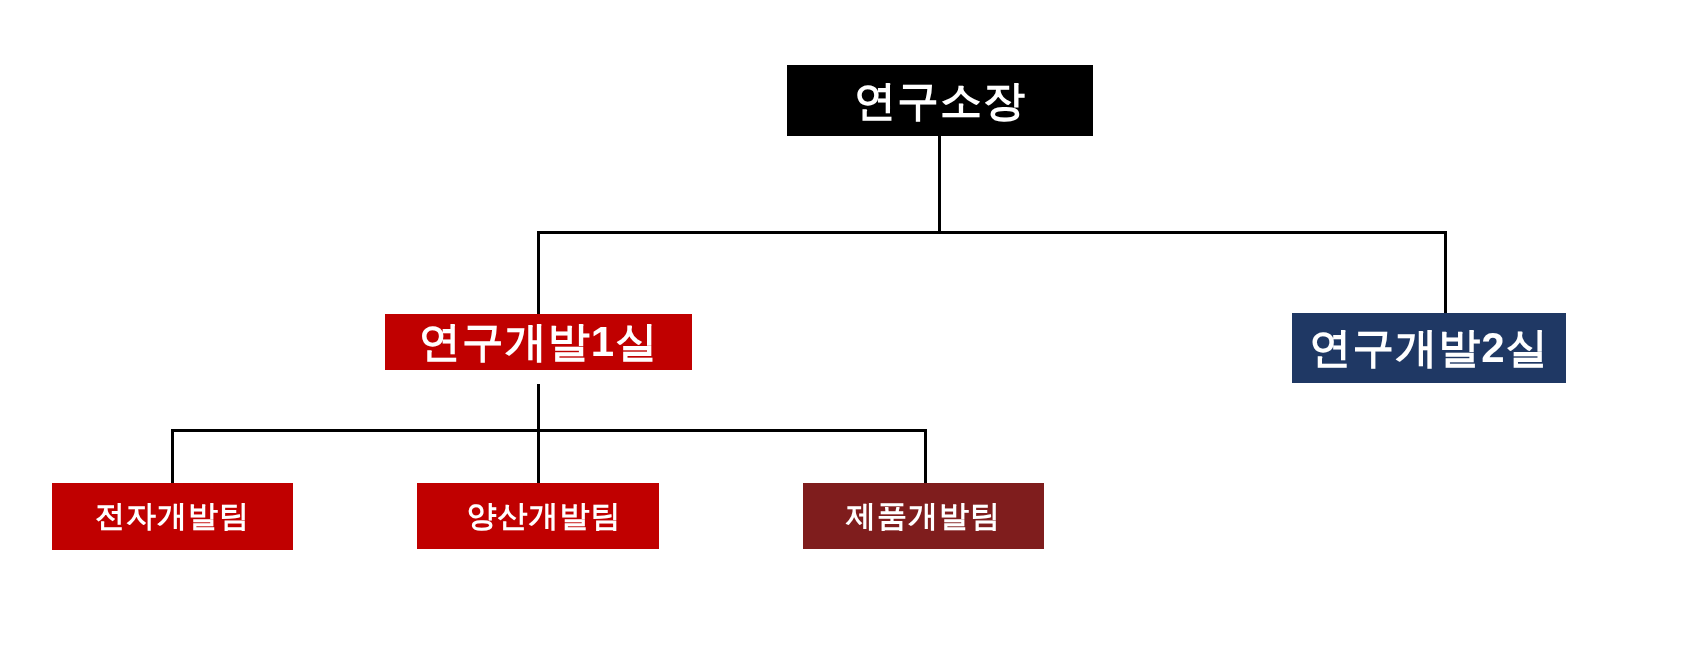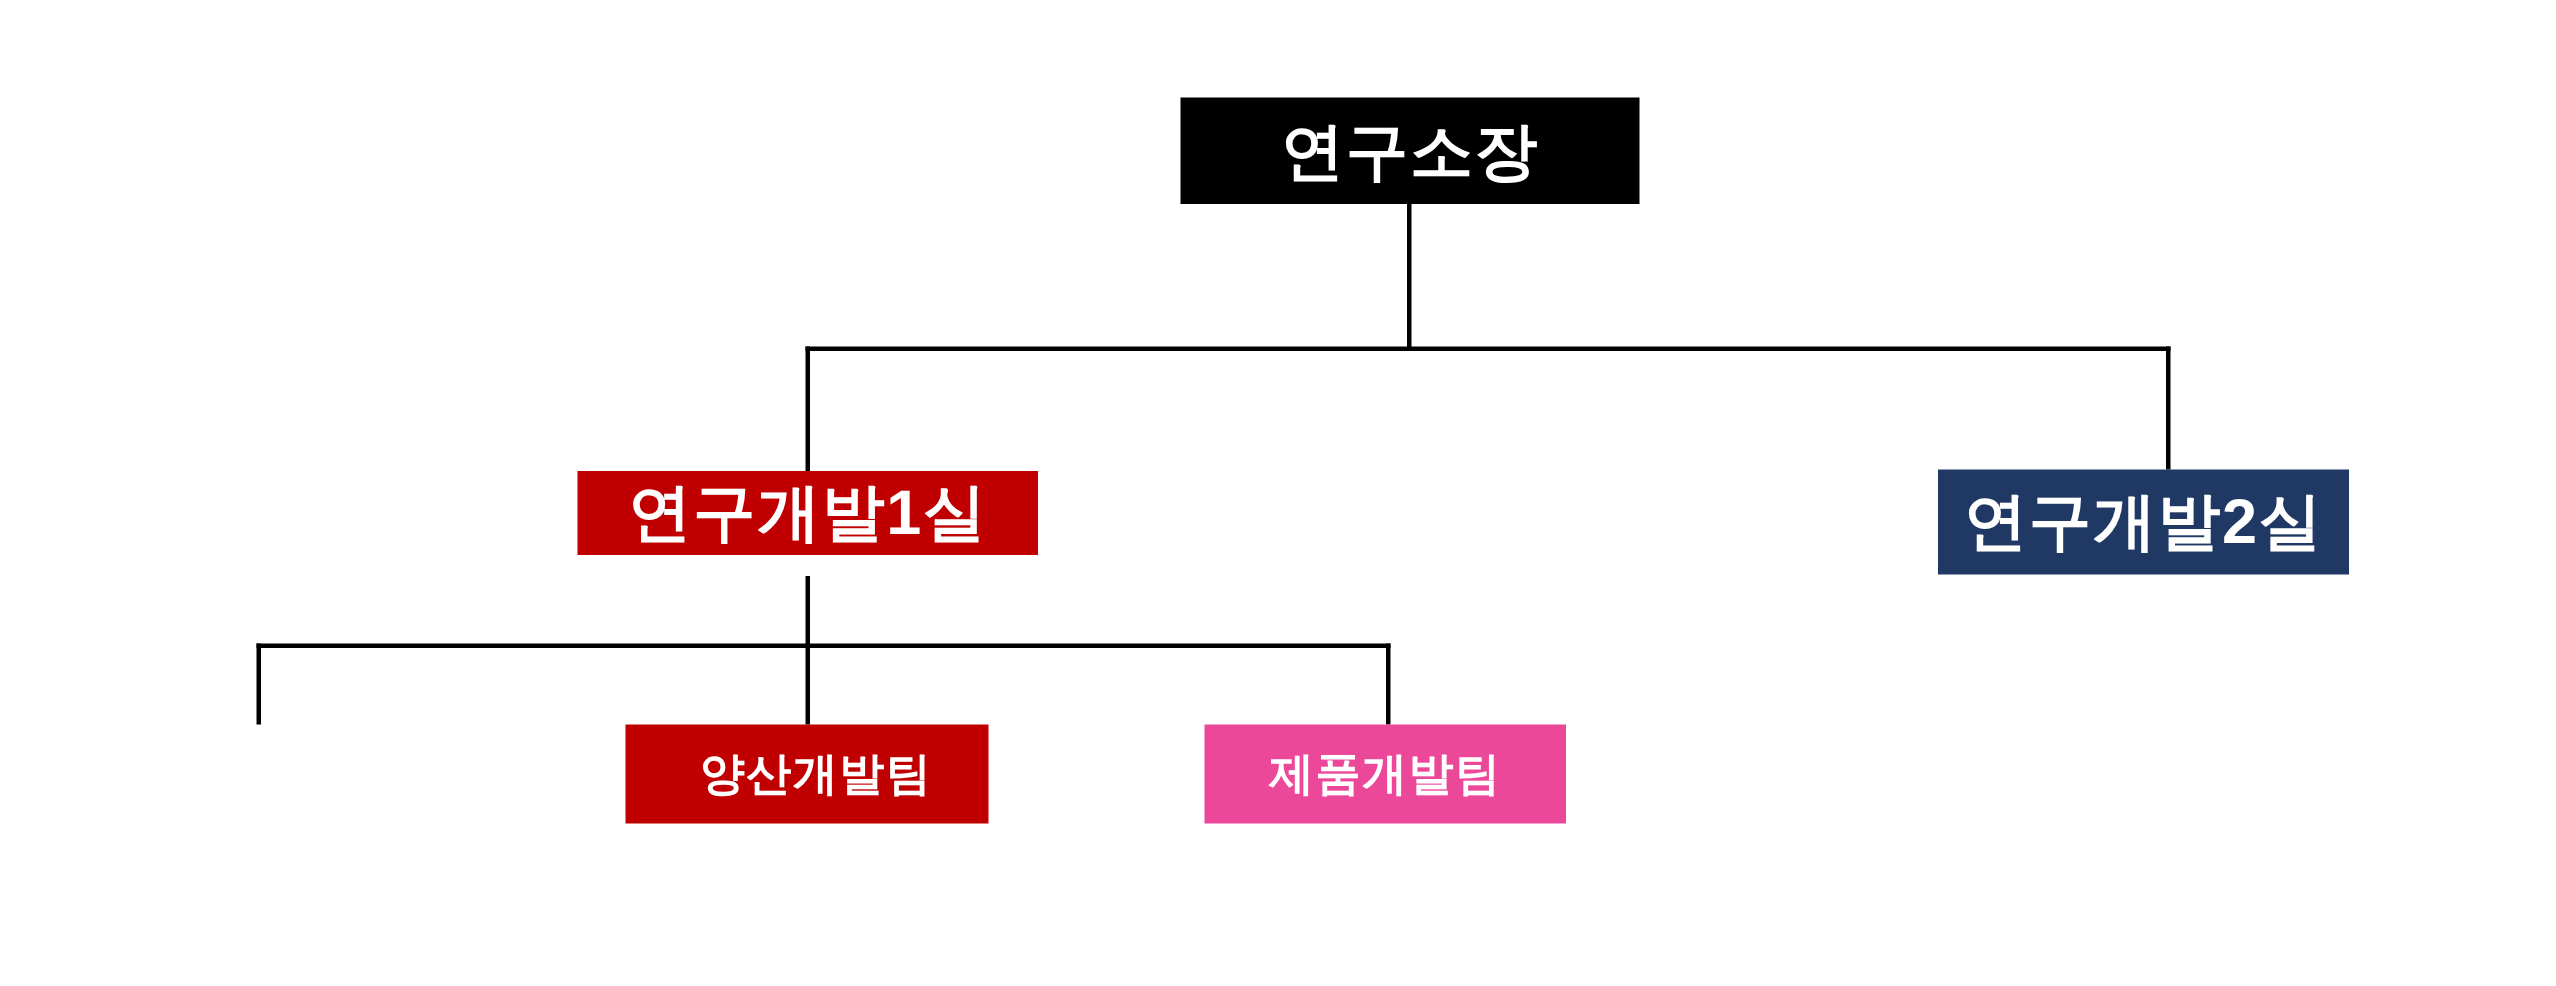--- a/index.html
+++ b/index.html
@@ -68,22 +68,25 @@
   </div>
 
   <div class="org-node" id="node-dept1" style="background-color: rgb(192, 0, 0);">
     <span>연구개발1실</span>
   </div>
 
   <div class="org-node" id="node-dept2" style="background-color: rgb(31, 56, 100);">
     <span>연구개발2실</span>
   </div>
 
+  <div class="org-node team" id="node-team1" style="background-color: rgb(192, 0, 0);">
+    <span>전자개발팀</span>
+  </div>
 
   <div class="org-node team" id="node-team2" style="background-color: rgb(192, 0, 0); padding-left: 12px;">
     <span>양산개발팀</span>
   </div>
 
-  <div class="org-node team" id="node-team3" style="background-color: #ec4899; font-family: Liberation Serif, serif;">
+  <div class="org-node team" id="node-team3" style="background-color: #7f1d1d; font-family: Liberation Serif, serif;">
     <span>제품개발팀</span>
   </div>
 
 </div>
 
 </body></html>

